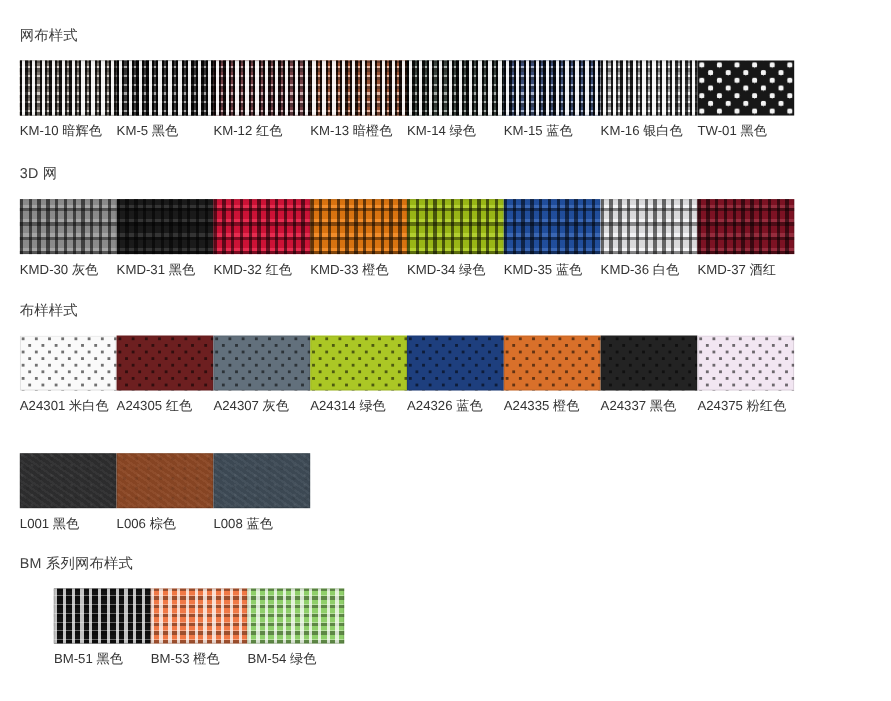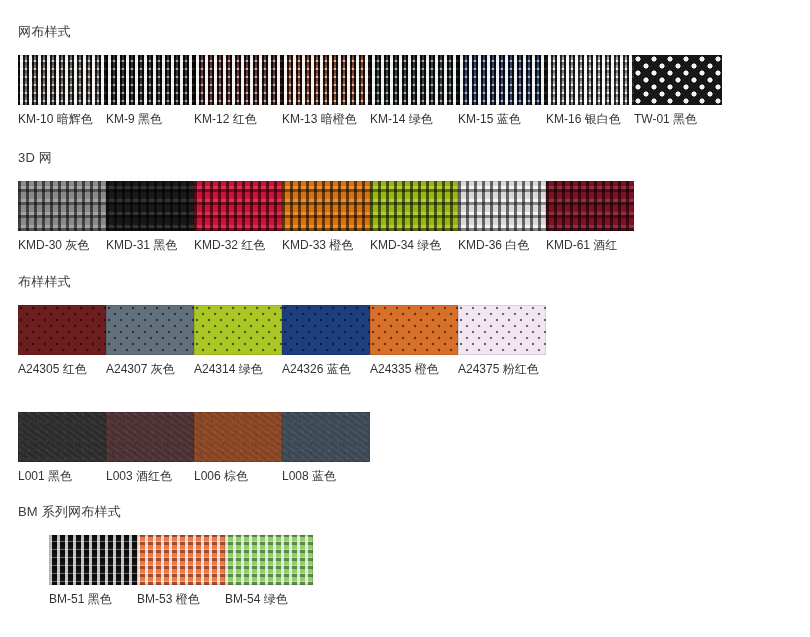--- a/index.html
+++ b/index.html
@@ -129,21 +129,21 @@
 
   <div class="section" style="padding-top:24px;">
     <div class="section-title">网布样式</div>
     <div class="swatch-row" style="margin-top:15px;" id="row-0">
         <div class="swatch-cell">
           <div class="swatch swatch-border tex-mesh" style="background-color: rgb(141, 130, 117); --accent: #efeae2;"></div>
           <div class="swatch-label">KM-10 暗辉色</div>
         </div>
         <div class="swatch-cell">
           <div class="swatch swatch-border tex-mesh" style="background-color: rgb(26, 26, 26); --accent: #f2f2f2;"></div>
-          <div class="swatch-label">KM-9 黑色</div>
+          <div class="swatch-label">KM-5 黑色</div>
         </div>
         <div class="swatch-cell">
           <div class="swatch swatch-border tex-mesh" style="background-color: rgb(125, 38, 48); --accent: #e8e2de;"></div>
           <div class="swatch-label">KM-12 红色</div>
         </div>
         <div class="swatch-cell">
           <div class="swatch swatch-border tex-mesh" style="background-color: rgb(189, 74, 24); --accent: #f0ece6;"></div>
           <div class="swatch-label">KM-13 暗橙色</div>
         </div>
         <div class="swatch-cell">
@@ -182,69 +182,77 @@
         </div>
         <div class="swatch-cell">
           <div class="swatch swatch-border tex-3d" style="background-color: rgb(241, 128, 18);"></div>
           <div class="swatch-label">KMD-33 橙色</div>
         </div>
         <div class="swatch-cell">
           <div class="swatch swatch-border tex-3d" style="background-color: rgb(170, 203, 24);"></div>
           <div class="swatch-label">KMD-34 绿色</div>
         </div>
         <div class="swatch-cell">
+          <div class="swatch swatch-border tex-3d" style="background-color: rgb(36, 86, 173);"></div>
+          <div class="swatch-label">KMD-35 蓝色</div>
+        </div>
+        <div class="swatch-cell">
           <div class="swatch swatch-border tex-3d" style="background-color: rgb(242, 242, 244);"></div>
           <div class="swatch-label">KMD-36 白色</div>
         </div>
         <div class="swatch-cell">
           <div class="swatch swatch-border tex-3d" style="background-color: rgb(138, 20, 39);"></div>
-          <div class="swatch-label">KMD-61 酒红</div>
+          <div class="swatch-label">KMD-37 酒红</div>
         </div>
       </div>
   </div>
 
   <div class="section" style="padding-top:22px;">
     <div class="section-title">布样样式</div>
     <div class="swatch-row" style="margin-top:15px;" id="row-2">
         <div class="swatch-cell">
+          <div class="swatch swatch-border tex-dots" style="background-color: rgb(250, 250, 250);"></div>
+          <div class="swatch-label">A24301 米白色</div>
+        </div>
+        <div class="swatch-cell">
           <div class="swatch swatch-border tex-dots" style="background-color: rgb(109, 31, 32);"></div>
           <div class="swatch-label">A24305 红色</div>
         </div>
         <div class="swatch-cell">
           <div class="swatch swatch-border tex-dots" style="background-color: rgb(98, 112, 124);"></div>
           <div class="swatch-label">A24307 灰色</div>
         </div>
         <div class="swatch-cell">
           <div class="swatch swatch-border tex-dots" style="background-color: rgb(171, 199, 37);"></div>
           <div class="swatch-label">A24314 绿色</div>
         </div>
         <div class="swatch-cell">
           <div class="swatch swatch-border tex-dots" style="background-color: rgb(30, 63, 126);"></div>
           <div class="swatch-label">A24326 蓝色</div>
         </div>
         <div class="swatch-cell">
           <div class="swatch swatch-border tex-dots" style="background-color: rgb(217, 112, 42);"></div>
           <div class="swatch-label">A24335 橙色</div>
         </div>
         <div class="swatch-cell">
+          <div class="swatch swatch-border tex-dots" style="background-color: rgb(35, 35, 35);"></div>
+          <div class="swatch-label">A24337 黑色</div>
+        </div>
+        <div class="swatch-cell">
           <div class="swatch swatch-border tex-dots" style="background-color: rgb(242, 230, 242);"></div>
           <div class="swatch-label">A24375 粉红色</div>
         </div>
       </div>
   </div>
 
   <div class="section" style="padding-top:21px;">
     <div class="swatch-row" style="margin-top:15px;" id="row-3">
         <div class="swatch-cell">
           <div class="swatch swatch-border tex-leather" style="background-color: rgb(46, 46, 47);"></div>
           <div class="swatch-label">L001 黑色</div>
-        </div>
-        <div class="swatch-cell">
-          <div class="swatch swatch-border tex-leather" style="background-color: rgb(78, 49, 52);"></div>
-          <div class="swatch-label">L003 酒红色</div>
         </div>
         <div class="swatch-cell">
           <div class="swatch swatch-border tex-leather" style="background-color: rgb(139, 71, 36);"></div>
           <div class="swatch-label">L006 棕色</div>
         </div>
         <div class="swatch-cell">
           <div class="swatch swatch-border tex-leather" style="background-color: rgb(62, 75, 86);"></div>
           <div class="swatch-label">L008 蓝色</div>
         </div>
       </div>

